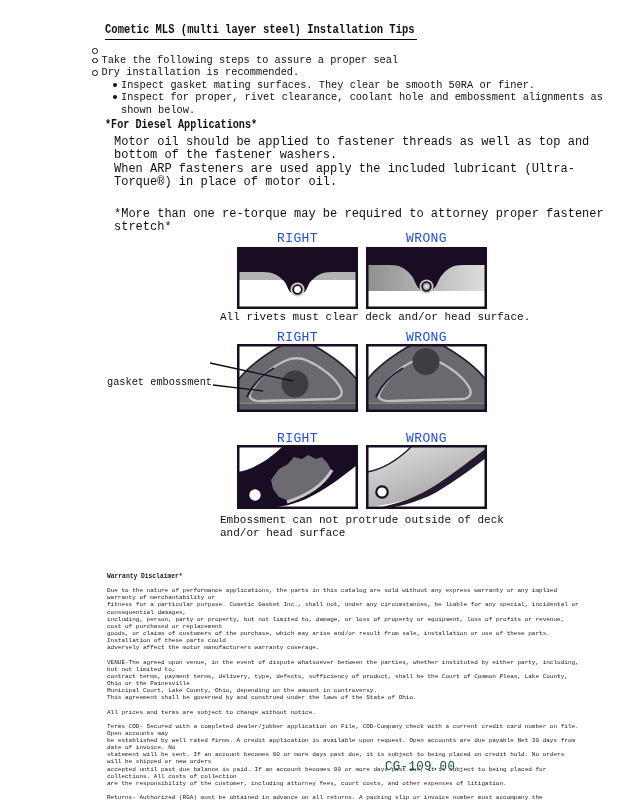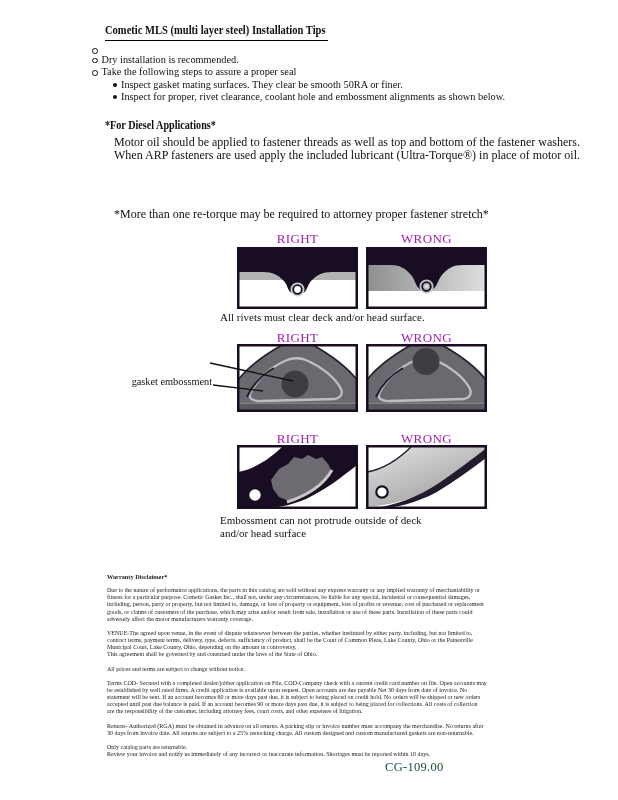--- a/index.html
+++ b/index.html
@@ -1,34 +1,34 @@
 <!DOCTYPE html>
 <html><head>
 <meta charset="utf-8">
 <style>
   html,body{margin:0;padding:0;background:#fff;}
   .page{position:relative;width:618px;height:800px;background:#ffffff;
-        font-family:Liberation Serif, serif;color:#101010;overflow:hidden;}
+        font-family:Liberation Mono, monospace;color:#101010;overflow:hidden;}
 
   .title{position:absolute;left:105px;top:22px;margin:0;font-size:13.5px;font-weight:bold;
          white-space:nowrap;border-bottom:1.6px solid #000;padding:0 3px 2px 0;
          transform:scaleX(.78);transform-origin:0 0;}
 
   .bullets{position:absolute;left:92px;top:44px;font-size:10.3px;line-height:12.6px;}
   .b{display:flex;align-items:flex-start;}
   .dot-o{width:3.5px;height:3.5px;border:1px solid #111;border-radius:50%;margin:4px 4px 0 0;flex:none;}
   .dot-f{width:4px;height:4px;background:#111;border-radius:50%;margin:4px 4px 0 0;flex:none;}
   .sub{margin-left:21px;}
 
   .diesel-head{position:absolute;left:105px;top:117px;font-size:13px;font-weight:bold;
                white-space:nowrap;transform:scaleX(.78);transform-origin:0 0;}
   .para{position:absolute;left:114px;width:505px;font-size:12px;line-height:13.4px;white-space:pre-line;}
   .p1{top:136px}.p2{top:167px}.p3{top:208px}
 
-  .dlabel{position:absolute;width:121px;text-align:center;font-size:13px;letter-spacing:.4px;color:#a21caf;}
+  .dlabel{position:absolute;width:121px;text-align:center;font-size:13px;letter-spacing:.4px;color:#1d4ed8;}
   .dbox{position:absolute;}
   .caption{position:absolute;left:220px;font-size:11px;line-height:12.8px;white-space:pre-line;}
   .ptr-label{position:absolute;font-size:10.3px;line-height:12.2px;text-align:right;white-space:pre-line;}
   .overlay{position:absolute;pointer-events:none;}
 
   .warranty{position:absolute;left:107px;top:573px;width:472px;font-size:6px;line-height:7.15px;color:#1a1a1a;}
   .wt{font-weight:bold;font-size:6.3px;margin:0 0 7px 0;}
   .wp{margin:0 0 7px 0;white-space:pre-line;}
 
   .footer{position:absolute;left:385px;top:760px;font-size:12.5px;letter-spacing:.3px;color:#14532d;}
@@ -39,25 +39,25 @@
 <div class="page">
 
   <h1 class="title">Cometic MLS (multi layer steel) Installation Tips</h1>
 
   <div class="bullets">
     <div class="b">
       <span class="dot-o"></span>
     </div>
     <div class="b">
       <span class="dot-o"></span>
-      <span>Dry installation is recommended.</span>
+      <span>Take the following steps to assure a proper seal</span>
     </div>
     <div class="b">
       <span class="dot-o"></span>
-      <span>Take the following steps to assure a proper seal</span>
+      <span>Dry installation is recommended.</span>
     </div>
     <div class="b sub">
       <span class="dot-f"></span>
       <span>Inspect gasket mating surfaces.  They clear be smooth 50RA or finer.</span>
     </div>
     <div class="b sub">
       <span class="dot-f"></span>
       <span>Inspect for proper, rivet clearance, coolant hole and embossment alignments as shown below.</span>
     </div>
   </div>

